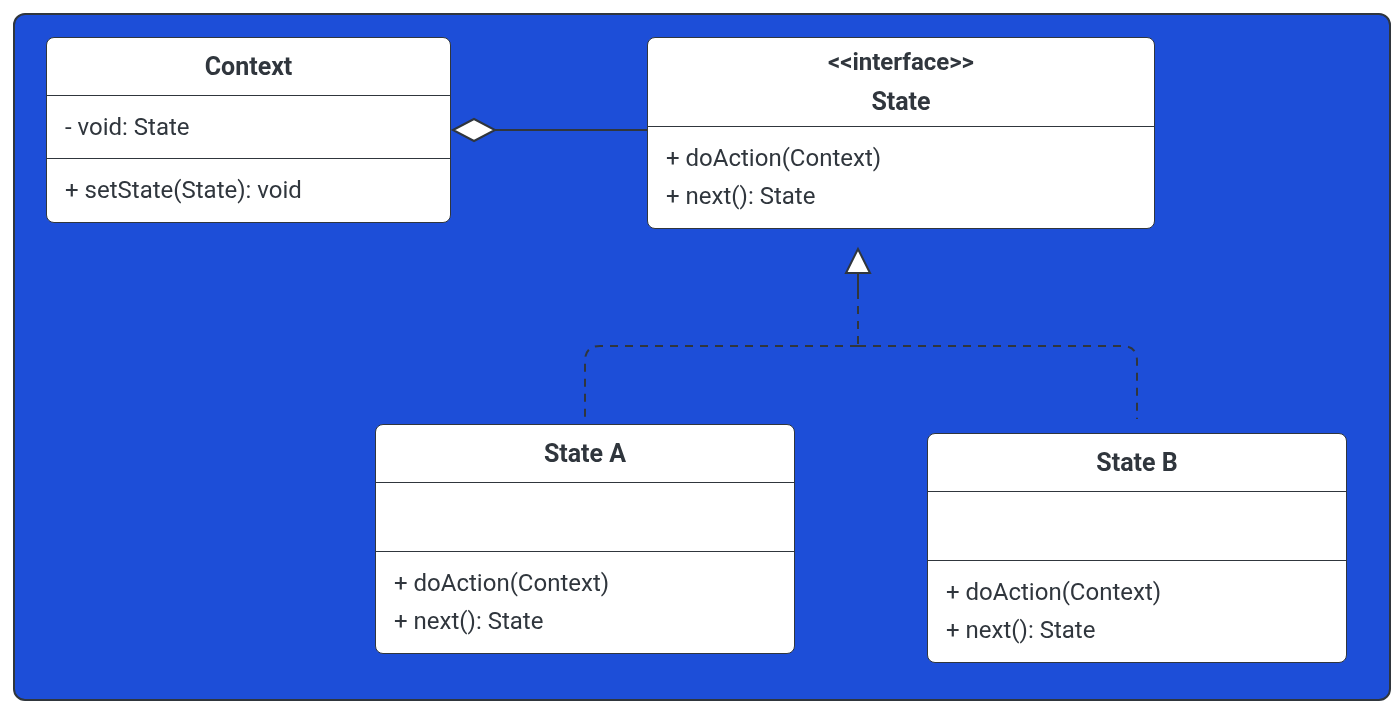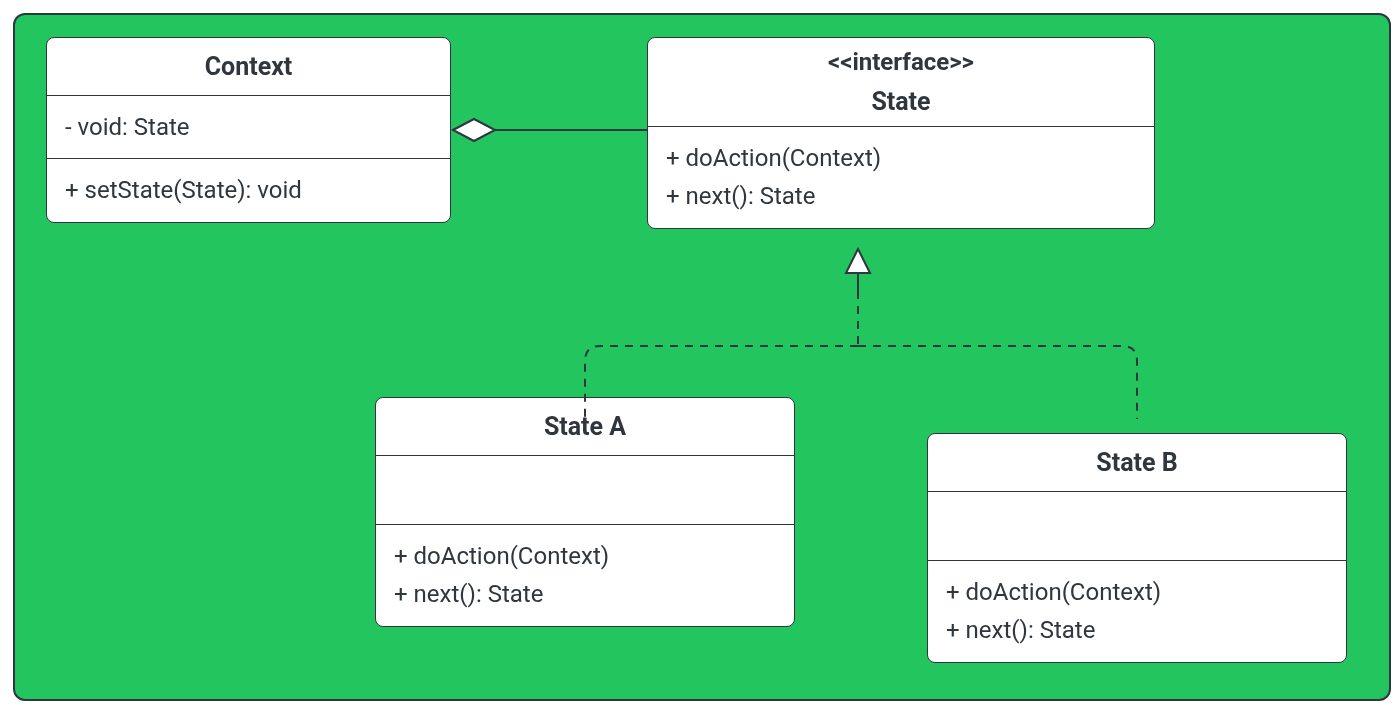--- a/index.html
+++ b/index.html
@@ -12,21 +12,21 @@
     color: #30363d;
   }
   .frame {
     position: absolute;
     left: 13px;
     top: 13px;
     width: 1374px;
     height: 684px;
     border: 2px solid #30363d;
     border-radius: 12px;
-    background: #22c55e;
+    background: #1d4ed8;
   }
   .uml-box {
     position: absolute;
     border: 1.5px solid #30363d;
     border-radius: 8px;
     background: #fff;
     display: flex;
     flex-direction: column;
     box-sizing: border-box;
   }
@@ -86,21 +86,21 @@
     <div class="section title-section" style="padding-top:10px; padding-bottom:10px;">
       <div class="stereotype">&lt;&lt;interface&gt;&gt;</div>
       <div style="margin-top:11px;">State</div>
     </div>
     <div class="section">
       <div class="member">+ doAction(Context)</div>
       <div class="member">+ next(): State</div>
     </div>
   </div>
 
-  <div class="uml-box" style="left:360px; top:382px; width:420px;">
+  <div class="uml-box" style="left:360px; top:409px; width:420px;">
     <div class="section title-section">
       <span>State A</span>
     </div>
     <div class="section empty-section"></div>
     <div class="section">
       <div class="member">+ doAction(Context)</div>
       <div class="member">+ next(): State</div>
     </div>
   </div>
 

